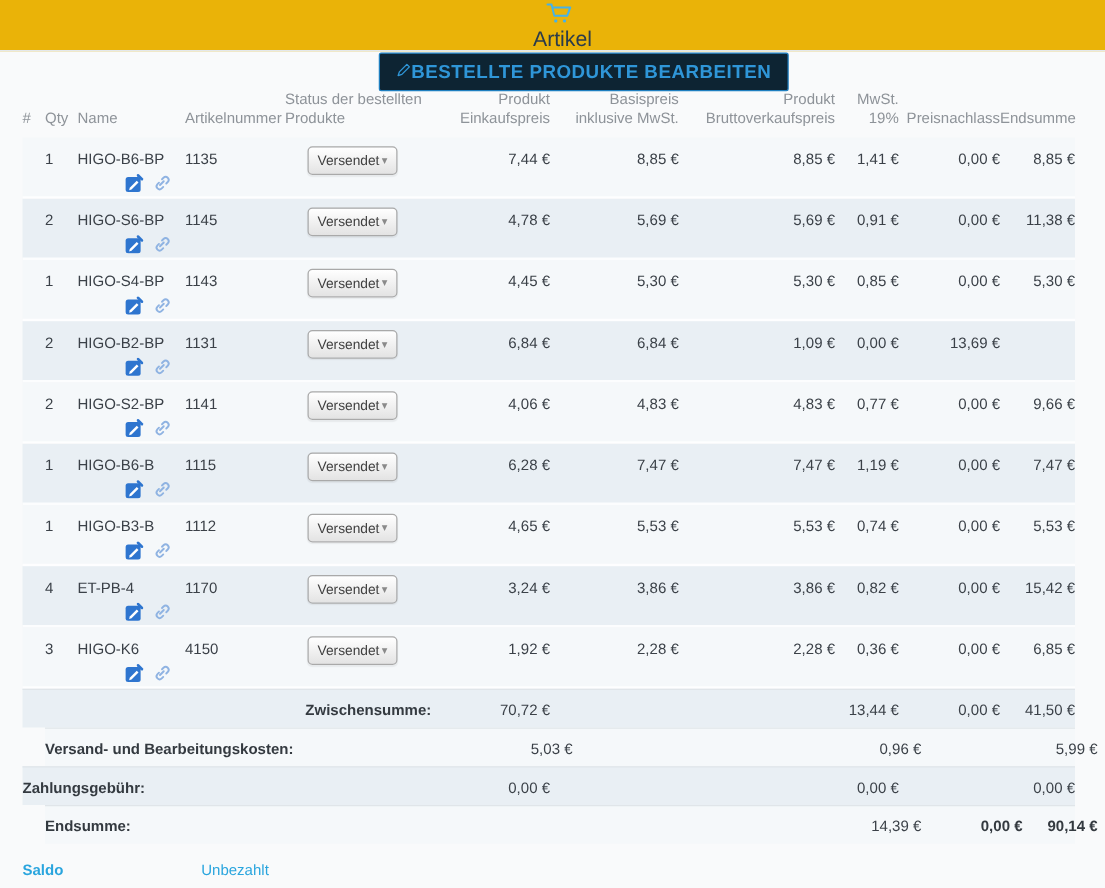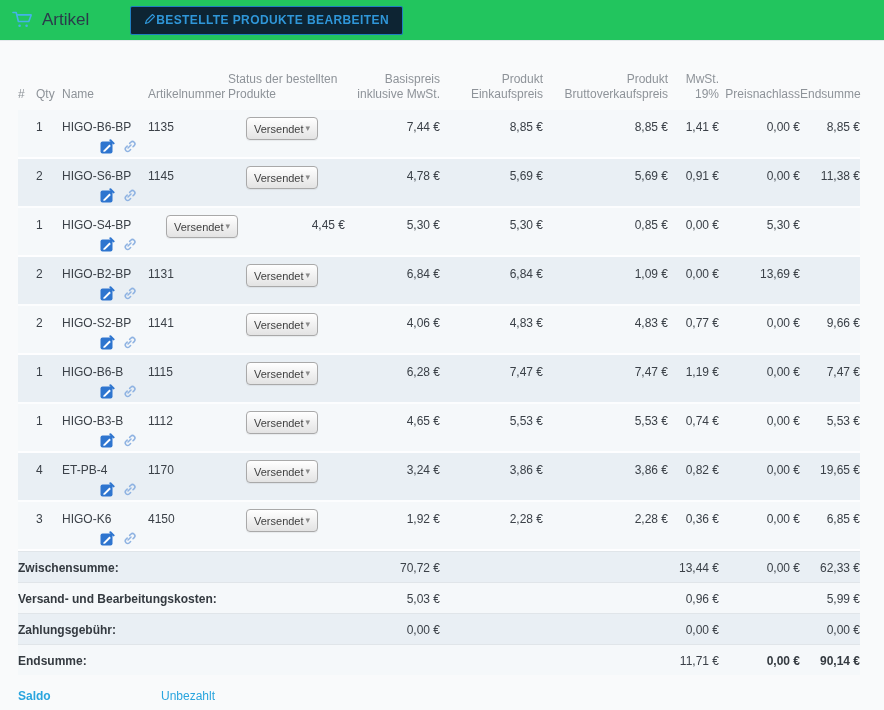--- a/index.html
+++ b/index.html
@@ -7,28 +7,28 @@
   body {
     font-family:"Liberation Sans", sans-serif;
     background:#f9fafb;
     color:#3b4148;
     font-size:12px;
     overflow:hidden;
   }
   
   .header-bar {
     height:41px; display:flex; align-items:center;
-    padding-left:9px; border-bottom:1px solid #e4e8eb; background:#22c55e;
+    padding-left:9px; border-bottom:1px solid #e4e8eb; background:#eab308;flex-direction:column;
   }
   .cart-icon { width:26px; height:24px; display:flex; align-items:center; justify-content:center; }
   .page-title { font-size:17px; color:#2b3b4b; margin-left:7px; }
   .edit-products-btn {
     margin-left:41px; display:flex; align-items:center; gap:0;
     background:#0d2433; border:1px solid #1f7fc0; border-radius:2px;
-    color:#2f96d8; font-size:12px; font-weight:bold; letter-spacing:.4px;
+    color:#2f96d8; font-size:15px; font-weight:bold; letter-spacing:.4px;
     padding:6px 13px; cursor:pointer; font-family:inherit;
   }
   
   .table-wrap { padding:0 24px 0 18px; margin-top:21px; }
   .grid {
     display:grid;
     grid-template-columns:14px 30px 86px 80px 117px 95px 103px 125px 51px 81px 60px;
   }
   .thead { align-items:end; min-height:48px; padding-bottom:7px; color:#8e9399; }
   .thead .cell { line-height:1.3; }
@@ -46,25 +46,25 @@
     width:72px; height:23px; border:1px solid #a9a9a9; border-radius:4px;
     background:linear-gradient(#ffffff,#e3e3e3);
     display:flex; align-items:center; justify-content:space-between;
     padding:0 7px; font-size:11px; color:#3f3f3f; cursor:pointer; font-family:inherit;
     box-shadow:0 1px 1px rgba(0,0,0,.06);
   }
   .caret { color:#8a8a8a; font-size:9px; line-height:1; }
   
   .sumrow { min-height:31px; align-items:center; border-top:1px solid #e0e5e9; padding:8px 0 7px; }
   .sumrow.tint  { background:#e9eff4; }
-  .sumrow.light { background:#f5f8fa; }
+  .sumrow.light { background:#f5f8fa;margin-left:18px; }
   .sumrow:last-of-type { border-bottom:1px solid #e0e5e9; }
   .sum-label { font-weight:bold; color:#343a40; }
   .span-1-6  { grid-column:1 / 6; }
-  .span-r    { grid-column:1 / 6; text-align:left; }
+  .span-r    { grid-column:1 / 6; text-align:right; }
   .bold      { font-weight:bold; color:#343a40; }
   
   .saldo { margin-top:0; padding-top:14px; }
   .saldo .s-label { grid-column:1 / 4; font-weight:bold; }
   .saldo .s-value { grid-column:4 / 12;margin-left:13px; }
   .blue { color:#2aa5de; }
 </style>
 </head>
 <body>
 
@@ -88,22 +88,22 @@
 </div>
 
 <div class="table-wrap">
 
   <div class="grid thead">
     <div class="cell">#</div>
     <div class="cell c-qty">Qty</div>
     <div class="cell">Name</div>
     <div class="cell">Artikelnummer</div>
     <div class="cell">Status der bestellten Produkte</div>
+    <div class="cell money">Produkt Einkaufspreis</div>
     <div class="cell money">Basispreis inklusive MwSt.</div>
-    <div class="cell money">Produkt Einkaufspreis</div>
     <div class="cell money">Produkt Bruttoverkaufspreis</div>
     <div class="cell money">MwSt. 19%</div>
     <div class="cell money">Preisnachlass</div>
     <div class="cell money">Endsumme</div>
   </div>
 
   <div id="table-body">
     <div class="grid row">
       <div class="cell"></div>
       <div class="cell c-qty">1</div>
@@ -193,20 +193,21 @@
           </span>
           <span class="icon-btn">
             <svg width="15" height="15" viewBox="0 0 15 15" fill="none" stroke="#8fb3e2" stroke-width="1.5" stroke-linecap="round">
               <path d="M6 9 l3 -3"></path>
               <path d="M7.6 4.4 l1.2 -1.2 a2.4 2.4 0 0 1 3.4 3.4 L11 7.8"></path>
               <path d="M7.4 7.2 l-1.2 1.2 a2.4 2.4 0 0 1 -3.4 -3.4 l1.2 -1.2" transform="translate(1.2 3.3)"></path>
             </svg>
           </span>
         </div>
       </div>
+      <div class="cell">1143</div>
       <div class="cell status-cell">
         <button class="status-btn">
           <span>Versendet</span>
           <span class="caret">▾</span>
         </button>
       </div>
       <div class="cell money">4,45 €</div>
       <div class="cell money">5,30 €</div>
       <div class="cell money">5,30 €</div>
       <div class="cell money">0,85 €</div>
@@ -388,21 +389,21 @@
         <button class="status-btn">
           <span>Versendet</span>
           <span class="caret">▾</span>
         </button>
       </div>
       <div class="cell money">3,24 €</div>
       <div class="cell money">3,86 €</div>
       <div class="cell money">3,86 €</div>
       <div class="cell money">0,82 €</div>
       <div class="cell money">0,00 €</div>
-      <div class="cell money">19,65 €</div>
+      <div class="cell money">15,42 €</div>
     </div>
 
     <div class="grid row">
       <div class="cell"></div>
       <div class="cell c-qty">3</div>
       <div class="cell name-cell">
         <div>HIGO-K6</div>
         <div class="icons">
           <span class="icon-btn">
             <svg width="15" height="15" viewBox="0 0 15 15">
@@ -436,21 +437,21 @@
     </div>
   </div>
 
   <div class="grid sumrow tint">
     <div class="cell span-r sum-label">Zwischensumme:</div>
     <div class="cell money">70,72 €</div>
     <div class="cell"></div>
       <div class="cell"></div>
     <div class="cell money">13,44 €</div>
     <div class="cell money">0,00 €</div>
-    <div class="cell money">62,33 €</div>
+    <div class="cell money">41,50 €</div>
   </div>
 
   <div class="grid sumrow light">
     <div class="cell span-1-6 sum-label">Versand- und Bearbeitungskosten:</div>
     <div class="cell money">5,03 €</div>
     <div class="cell"></div>
       <div class="cell"></div>
     <div class="cell money">0,96 €</div>
     <div class="cell money"></div>
     <div class="cell money">5,99 €</div>
@@ -464,21 +465,21 @@
     <div class="cell money">0,00 €</div>
     <div class="cell money"></div>
     <div class="cell money">0,00 €</div>
   </div>
 
   <div class="grid sumrow light">
     <div class="cell span-1-6 sum-label">Endsumme:</div>
     <div class="cell money"></div>
     <div class="cell"></div>
       <div class="cell"></div>
-    <div class="cell money">11,71 €</div>
+    <div class="cell money">14,39 €</div>
     <div class="cell money bold">0,00 €</div>
     <div class="cell money bold">90,14 €</div>
   </div>
 
   <div class="grid saldo">
     <div class="cell s-label blue">Saldo</div>
     <div class="cell s-value blue">Unbezahlt</div>
   </div>
 
 </div>

